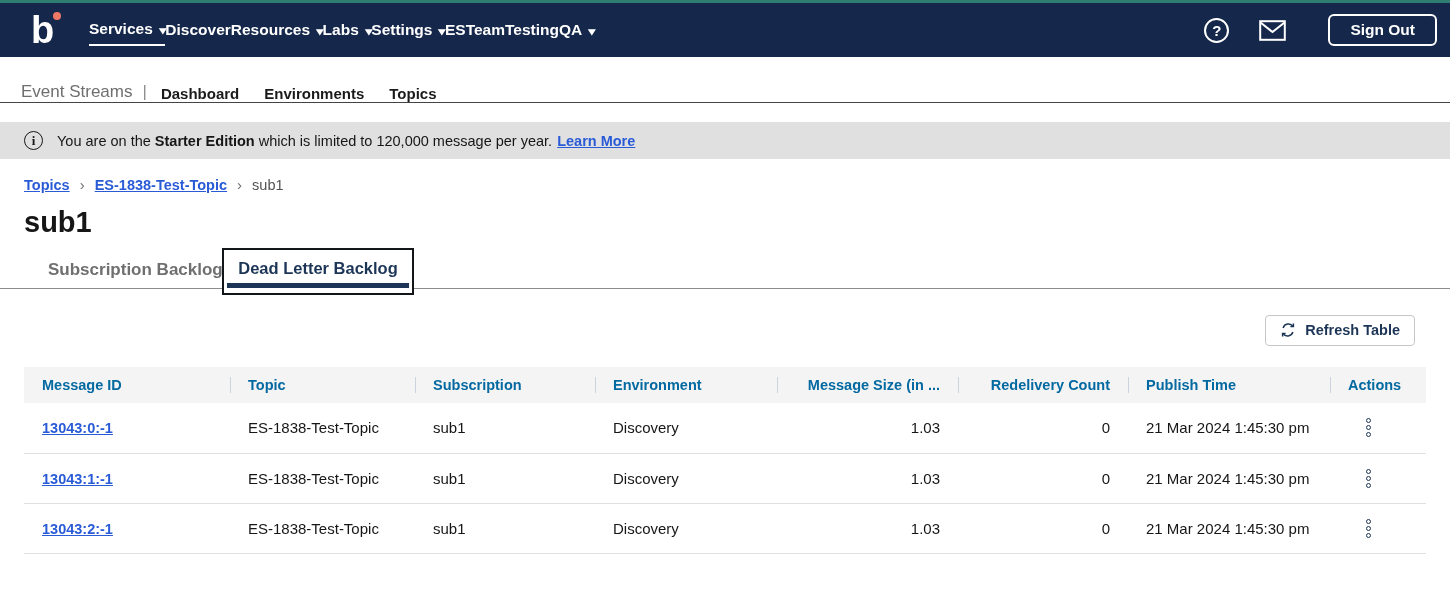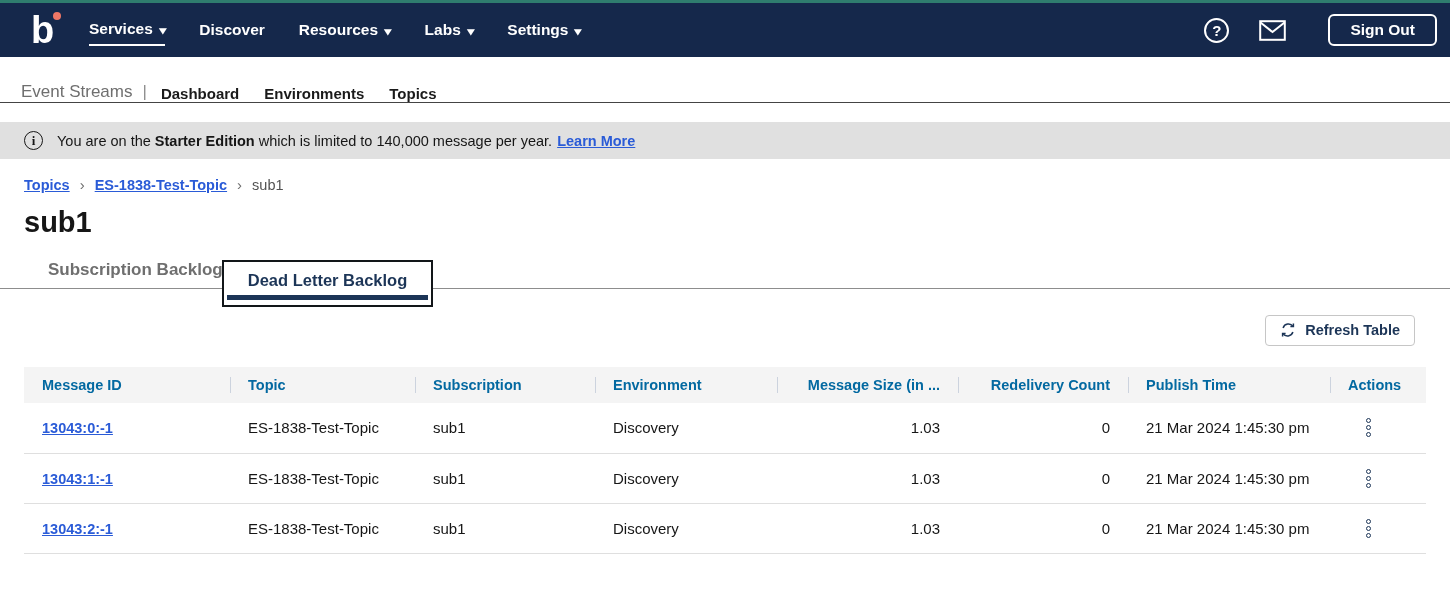--- a/index.html
+++ b/index.html
@@ -6,21 +6,21 @@
   html,body { width:1450px; height:611px; overflow:hidden; background:#fff;
     font-family:"Liberation Sans", sans-serif; color:#161616; }
 
   
   .topbar { height:57px; background:#15284b; border-top:3px solid #2f7d6e;
     display:flex; align-items:center; padding:0 13px 0 31px; }
   .logo { position:relative; width:42px; height:44px; margin-right:16px; flex:none; }
   .logo-b { color:#fff; font-size:38px; font-weight:bold; line-height:44px; }
   .logo-dot { position:absolute; top:4px; left:22px; width:8px; height:8px;
     border-radius:50%; background:#ee7766; }
-  .mainnav { display:flex; align-items:center; gap:34px; }
+  .mainnav { display:flex; align-items:center; }
   .nav-item { color:#fff; font-size:15.5px; font-weight:bold; cursor:pointer;
     padding:6px 0; white-space:nowrap; }
   .nav-item.active { border-bottom:2px solid #fff; }
   .caret { display:inline-block; margin-left:7px; font-size:11px; transform:scaleX(1.3); }
   .topbar-right { margin-left:auto; display:flex; align-items:center; gap:30px; }
   .help-icon { width:25px; height:25px; border:2px solid #fff; border-radius:50%;
     color:#fff; font-size:15px; font-weight:bold; display:flex; align-items:center;
     justify-content:center; cursor:pointer; }
   .mail-icon { width:27px; height:21px; cursor:pointer; display:block; }
   .signout-btn { background:transparent; border:2px solid #fff; border-radius:6px;
@@ -53,23 +53,23 @@
   .crumb-sep { color:#6f6f6f; margin:0 10px; font-size:15px; }
   .crumb-current { color:#525252; }
   .page-title { margin-top:13px; font-size:29px; font-weight:bold; color:#161616; }
 
   
   .tabs-row { position:relative; margin-top:9px; height:47px; }
   .tabs-row::before { content:''; position:absolute; left:-24px; right:-24px;
     top:40px; height:1px; background:#8d8d8d; }
   .tab-inactive { position:absolute; left:24px; top:8px; color:#6f6f6f;
     font-size:17px; font-weight:bold; cursor:pointer; padding:4px 0; }
-  .tab-active { position:absolute; left:198px; top:0; width:211px; height:47px;
+  .tab-active { position:absolute; left:198px; top:0; width:192px; height:47px;
     background:#fff; border:2px solid #121619; z-index:2; cursor:pointer;
-    display:flex; align-items:flex-start; justify-content:center;margin-top:12px; }
+    display:flex; align-items:flex-start; justify-content:center; }
   .tab-active-label { color:#1c3557; font-size:16.5px; font-weight:bold; margin-top:9px; }
   .tab-active::after { content:''; position:absolute; left:3px; right:3px;
     bottom:5px; height:5px; background:#1c3557; }
 
   
   .toolbar { margin-top:20px; display:flex; justify-content:flex-end; padding-right:11px; }
   .refresh-btn { display:flex; align-items:center; gap:9px; background:#fff;
     border:1px solid #c6c6c6; border-radius:4px; padding:6px 14px 7px;
     font-family:inherit; font-size:14.5px; font-weight:bold; color:#1c3557;
     cursor:pointer; }
@@ -100,20 +100,21 @@
   <div class="logo">
     <span class="logo-b">b</span>
     <span class="logo-dot"></span>
   </div>
   <nav class="mainnav">
     <span class="nav-item active"><span>Services</span><span class="caret">▾</span></span>
     <span class="nav-item"><span>Discover</span></span>
     <span class="nav-item"><span>Resources</span><span class="caret">▾</span></span>
     <span class="nav-item"><span>Labs</span><span class="caret">▾</span></span>
     <span class="nav-item"><span>Settings</span><span class="caret">▾</span></span>
+    <span class="nav-item"><span>ESTeamTestingQA</span><span class="caret">▾</span></span>
   </nav>
   <div class="topbar-right">
     <span class="help-icon">?</span>
     <svg class="mail-icon" viewBox="0 0 27 21">
       <rect x="1.2" y="1.2" width="24.6" height="18.6" fill="none" stroke="#fff" stroke-width="2"></rect>
       <path d="M1.5 2.5 L13.5 12 L25.5 2.5" fill="none" stroke="#fff" stroke-width="2"></path>
     </svg>
     <button class="signout-btn">Sign Out</button>
   </div>
 </header>
@@ -121,21 +122,21 @@
 <nav class="subnav">
   <span class="subnav-product">Event Streams</span>
   <span class="subnav-sep">|</span>
   <span class="subnav-item">Dashboard</span>
   <span class="subnav-item">Environments</span>
   <span class="subnav-item">Topics</span>
 </nav>
 
 <div class="banner">
   <span class="info-icon">i</span>
-  <span><span>You are on the </span><b>Starter Edition</b><span> which is limited to 140,000 message per year.</span></span>
+  <span><span>You are on the </span><b>Starter Edition</b><span> which is limited to 120,000 message per year.</span></span>
   <span class="banner-link">Learn More</span>
 </div>
 
 <div class="content">
 
   <div class="breadcrumb">
     <span class="crumb-link">Topics</span>
     <span class="crumb-sep">›</span>
     <span class="crumb-link">ES-1838-Test-Topic</span>
     <span class="crumb-sep">›</span>

